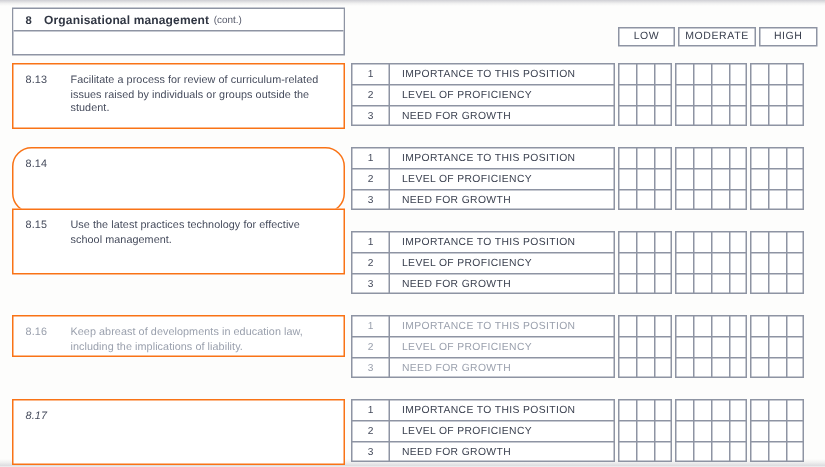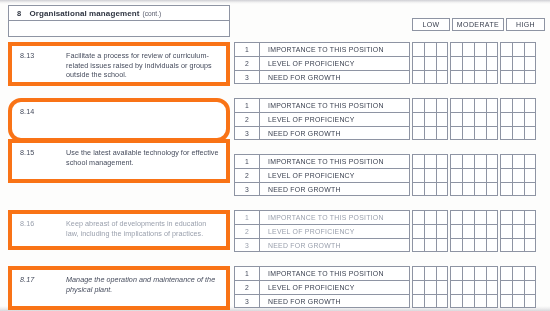--- a/index.html
+++ b/index.html
@@ -97,26 +97,25 @@
     color: #454b5c;
     box-sizing: border-box;
   }
 
   
   .stmt {
     position: absolute;
     left: 0;
     width: 222px;
     box-sizing: border-box;
-    border: 4px solid #f97316;
+    border: 1px solid #f97316;
     background: #ffffff;
     padding: 5px 7px 5px 8px;
     display: flex;
     align-items: flex-start;
-    gap: 16px;
   }
   .stmt-num {
     flex: 0 0 30px;
     font-size: 7.2px;
     color: #454b5c;
     line-height: 9.6px;
     letter-spacing: .1px;
   }
   .stmt-text {
     flex: 1 1 auto;
@@ -245,21 +244,21 @@
 
     <div class="scale-header" id="scale-header">
         <div class="scale-band band-low">LOW</div>
         <div class="scale-band band-mod">MODERATE</div>
         <div class="scale-band band-high">HIGH</div>
       </div>
 
     <div id="items-root">
         <div class="stmt" style="top: 37px; height: 44px;">
           <div class="stmt-num">8.13</div>
-          <div class="stmt-text">Facilitate a process for review of curriculum-related issues raised by individuals or groups outside the school.</div>
+          <div class="stmt-text">Facilitate a process for review of curriculum-related issues raised by individuals or groups outside the student.</div>
         </div>
         <div class="rate-block" style="top: 37px;">
           <div class="rate-row">
             <div class="rr-num">1</div>
             <div class="rr-label">IMPORTANCE TO THIS POSITION</div>
             <div class="rr-gap"></div>
             <div class="rr-boxes">
               <div class="box-group">
                 <div class="tick"></div>
                 <div class="tick"></div>
@@ -394,21 +393,21 @@
               <div class="box-group">
                 <div class="tick"></div>
                 <div class="tick"></div>
                 <div class="tick"></div>
               </div>
             </div>
           </div>
         </div>
         <div class="stmt" style="top: 134px; height: 44px;">
           <div class="stmt-num">8.15</div>
-          <div class="stmt-text">Use the latest available technology for effective school management.</div>
+          <div class="stmt-text">Use the latest practices technology for effective school management.</div>
         </div>
         <div class="rate-block" style="top: 149px;">
           <div class="rate-row">
             <div class="rr-num">1</div>
             <div class="rr-label">IMPORTANCE TO THIS POSITION</div>
             <div class="rr-gap"></div>
             <div class="rr-boxes">
               <div class="box-group">
                 <div class="tick"></div>
                 <div class="tick"></div>
@@ -467,23 +466,23 @@
                 <div class="tick"></div>
               </div>
               <div class="box-group">
                 <div class="tick"></div>
                 <div class="tick"></div>
                 <div class="tick"></div>
               </div>
             </div>
           </div>
         </div>
-        <div class="stmt faded" style="top: 205px; height: 40px;">
+        <div class="stmt faded" style="top: 205px; height: 28px;">
           <div class="stmt-num">8.16</div>
-          <div class="stmt-text">Keep abreast of developments in education law, including the implications of practices.</div>
+          <div class="stmt-text">Keep abreast of developments in education law, including the implications of liability.</div>
         </div>
         <div class="rate-block faded" style="top: 205px;">
           <div class="rate-row">
             <div class="rr-num">1</div>
             <div class="rr-label">IMPORTANCE TO THIS POSITION</div>
             <div class="rr-gap"></div>
             <div class="rr-boxes">
               <div class="box-group">
                 <div class="tick"></div>
                 <div class="tick"></div>
@@ -544,21 +543,20 @@
               <div class="box-group">
                 <div class="tick"></div>
                 <div class="tick"></div>
                 <div class="tick"></div>
               </div>
             </div>
           </div>
         </div>
         <div class="stmt" style="top: 261px; height: 44px; font-style: italic;">
           <div class="stmt-num">8.17</div>
-          <div class="stmt-text">Manage the operation and maintenance of the physical plant.</div>
         </div>
         <div class="rate-block" style="top: 261px;">
           <div class="rate-row">
             <div class="rr-num">1</div>
             <div class="rr-label">IMPORTANCE TO THIS POSITION</div>
             <div class="rr-gap"></div>
             <div class="rr-boxes">
               <div class="box-group">
                 <div class="tick"></div>
                 <div class="tick"></div>

